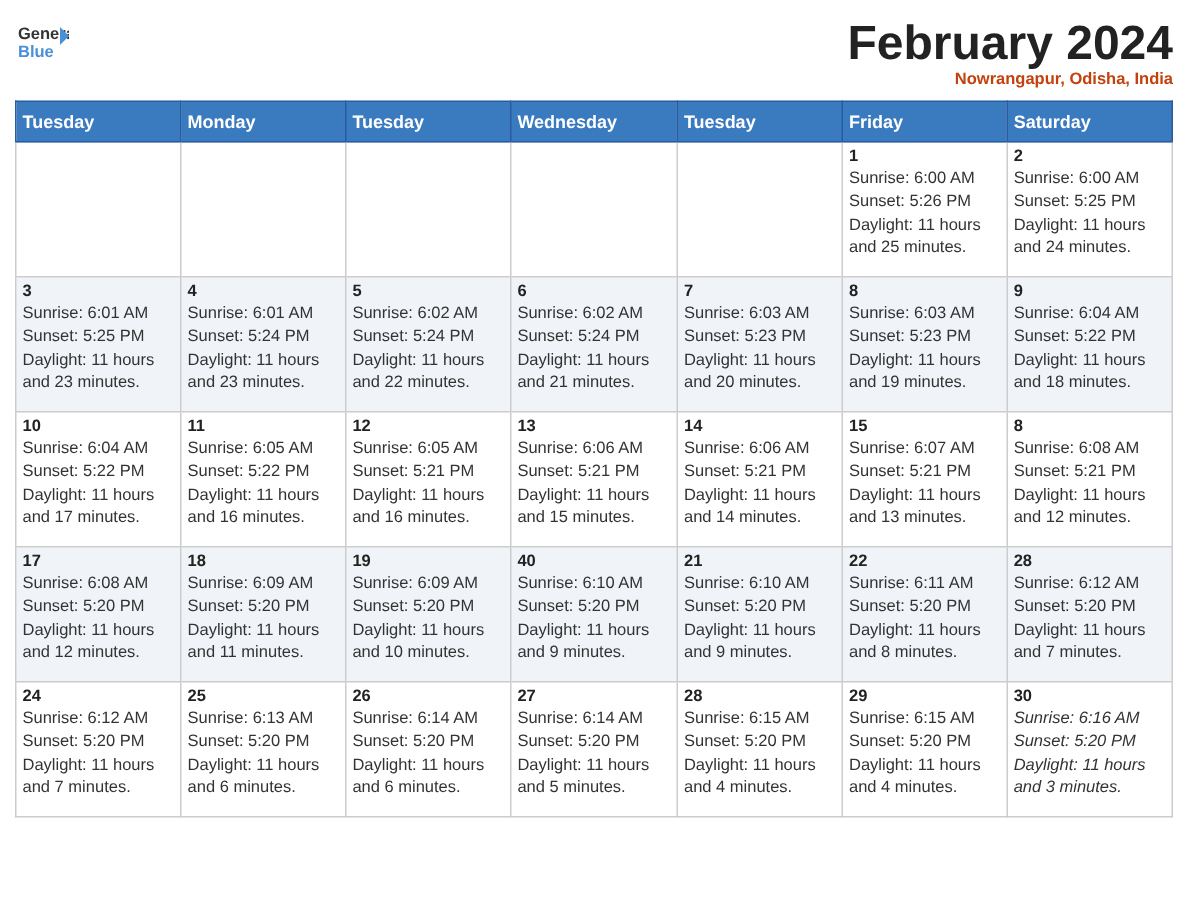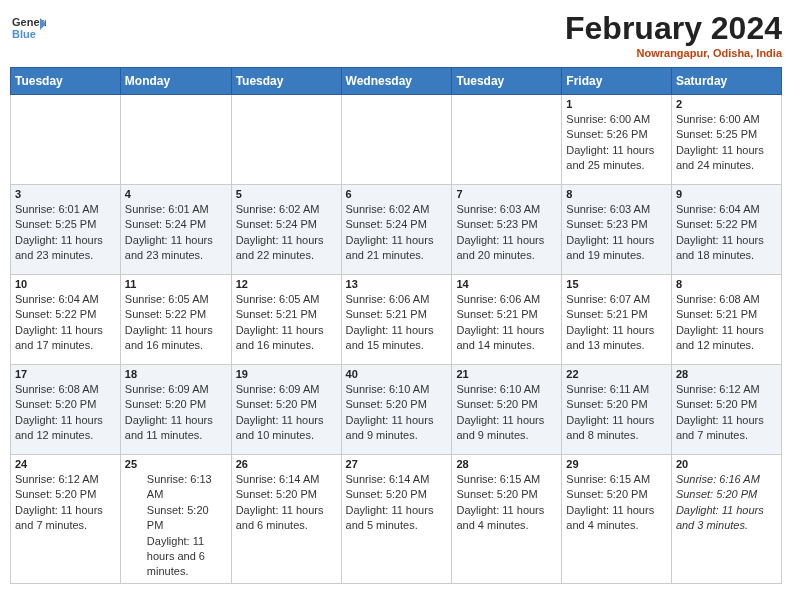--- a/index.html
+++ b/index.html
@@ -262,21 +262,21 @@
       </tr>
       <tr>
         <td>
           <span class="day-num">24</span>
           <div class="day-info" style="white-space: pre-line;">Sunrise: 6:12 AM
 Sunset: 5:20 PM
 Daylight: 11 hours and 7 minutes.</div>
         </td>
         <td>
           <span class="day-num">25</span>
-          <div class="day-info" style="white-space: pre-line; margin-left: 22px;">Sunrise: 6:13 AM
+          <div class="day-info" style="white-space: pre-line;">Sunrise: 6:13 AM
 Sunset: 5:20 PM
 Daylight: 11 hours and 6 minutes.</div>
         </td>
         <td>
           <span class="day-num">26</span>
           <div class="day-info" style="white-space: pre-line;">Sunrise: 6:14 AM
 Sunset: 5:20 PM
 Daylight: 11 hours and 6 minutes.</div>
         </td>
         <td>
@@ -291,20 +291,20 @@
 Sunset: 5:20 PM
 Daylight: 11 hours and 4 minutes.</div>
         </td>
         <td>
           <span class="day-num">29</span>
           <div class="day-info" style="white-space: pre-line;">Sunrise: 6:15 AM
 Sunset: 5:20 PM
 Daylight: 11 hours and 4 minutes.</div>
         </td>
         <td>
-          <span class="day-num">20</span>
+          <span class="day-num">30</span>
           <div class="day-info" style="white-space: pre-line; font-style: italic;">Sunrise: 6:16 AM
 Sunset: 5:20 PM
 Daylight: 11 hours and 3 minutes.</div>
         </td>
       </tr>
     </tbody>
 </table>
 
 </body></html>

